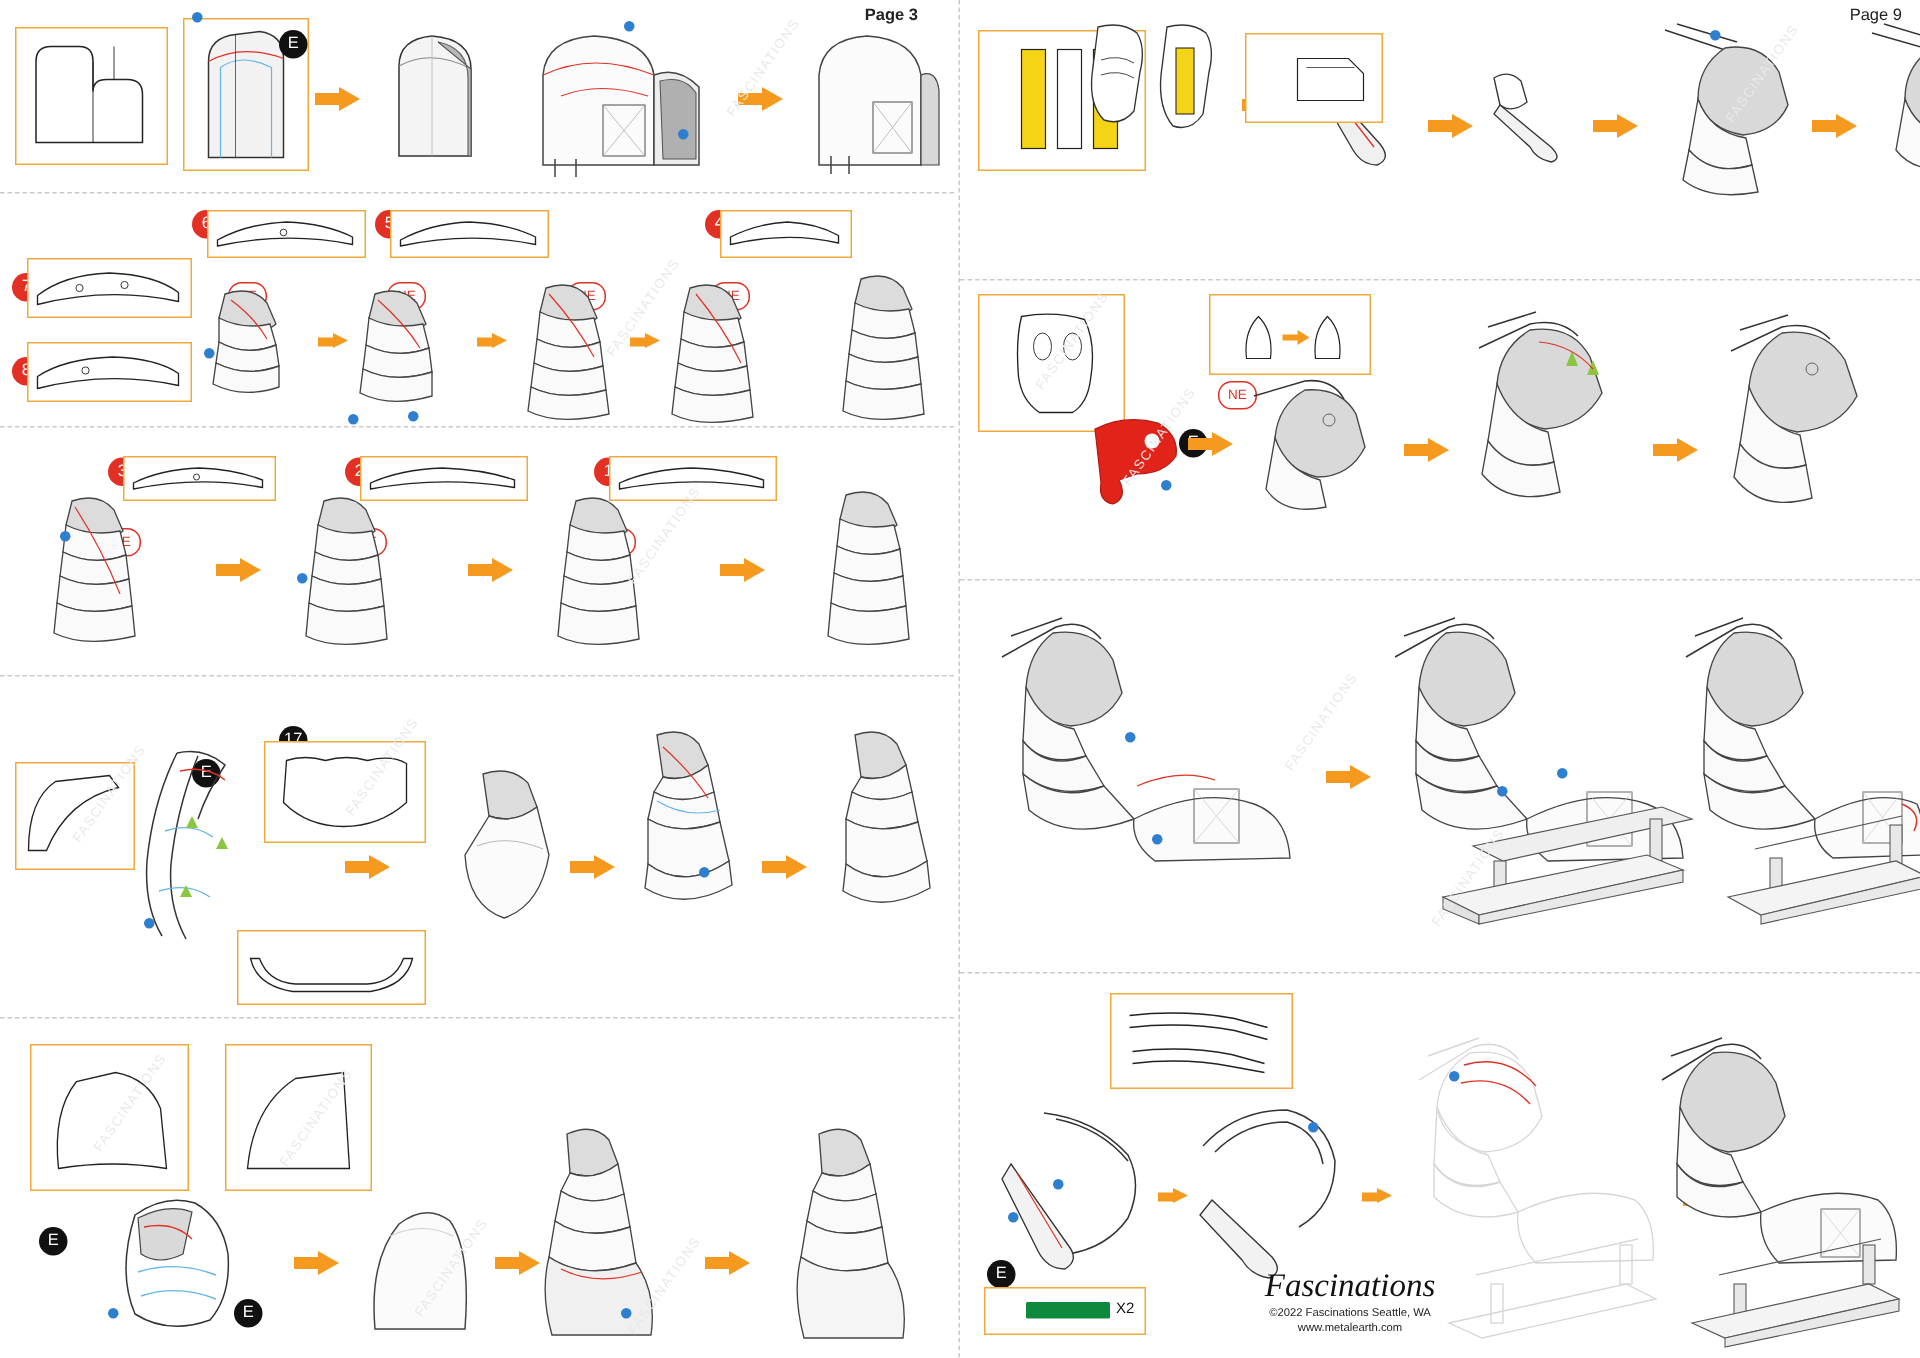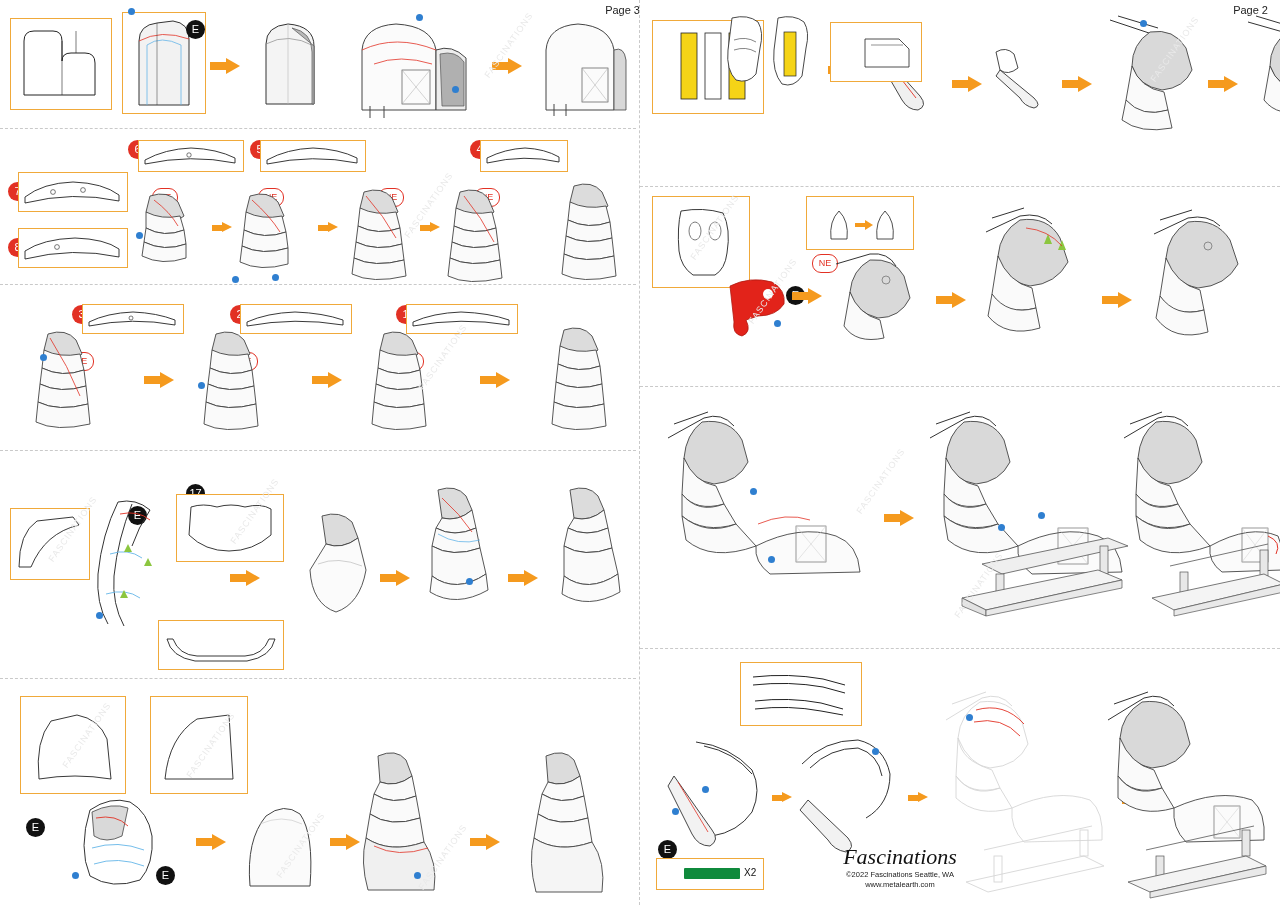--- a/index.html
+++ b/index.html
@@ -1,21 +1,21 @@
 <!DOCTYPE html>
 <html><head>
 <meta charset="utf-8">
 <style>
   html,body{margin:0;padding:0;background:#ffffff;}
   body{width:1280px;height:905px;font-family:"Liberation Sans",sans-serif;position:relative;overflow:hidden;}
   .page{position:absolute;top:0;height:905px;width:640px;}
   .page-left{left:0;}
   .page-right{left:640px;}
   .page-label{position:absolute;top:4px;font-size:11px;color:#222;font-family:"Liberation Sans",sans-serif;}
-  .page-left .page-label{right:0;}
+  .page-left .page-label{right:28px;font-weight:bold;}
   .page-right .page-label{right:12px;}
   .vdiv{position:absolute;left:639px;top:0;width:1px;height:905px;border-left:1px dashed #c9c9c9;}
   .hdiv{position:absolute;height:0;border-top:1px dashed #c9c9c9;}
   
   .arrow{position:absolute;width:30px;height:16px;}
   .arrow .shaft{position:absolute;left:0;top:4px;width:18px;height:8px;background:#f59a1e;}
   .arrow .head{position:absolute;left:16px;top:0;width:0;height:0;border-top:8px solid transparent;border-bottom:8px solid transparent;border-left:14px solid #f59a1e;}
   .arrow.small{width:20px;height:11px;}
   .arrow.small .shaft{width:12px;height:6px;top:2.5px;}
   .arrow.small .head{left:10px;border-top:5.5px solid transparent;border-bottom:5.5px solid transparent;border-left:10px solid #f59a1e;}
@@ -504,21 +504,21 @@
         <path d="M28 72 Q48 86 78 76 L82 100 Q48 112 24 96 Z" fill="#fafafa" stroke="#444" stroke-width="0.9"></path>
         <path d="M24 96 Q48 112 82 100 Q96 120 92 150 L26 150 Q18 120 24 96 Z" fill="#f5f5f5" stroke="#444" stroke-width="0.9"></path>
       </svg>
     </div>
   </div>
 </div>
 
 <div class="vdiv"></div>
 
 <div class="page page-right">
-  <div class="page-label">Page 2</div>
+  <div class="page-label">Page 9</div>
 
   <div>
     <div class="badge" style="left:20px;top:58px;">21</div>
     <div class="partbox" style="left:12px;top:20px;width:110px;height:92px;">
       <div class="art" style="left:22px;top:8px;">
         <svg width="80" height="76" viewBox="0 0 80 76">
           <rect x="6" y="4" width="16" height="66" fill="#f5d417" stroke="#222" stroke-width="0.8"></rect>
           <rect x="30" y="4" width="16" height="66" fill="#ffffff" stroke="#222" stroke-width="0.8"></rect>
           <rect x="54" y="4" width="16" height="66" fill="#f5d417" stroke="#222" stroke-width="0.8"></rect>
         </svg>

